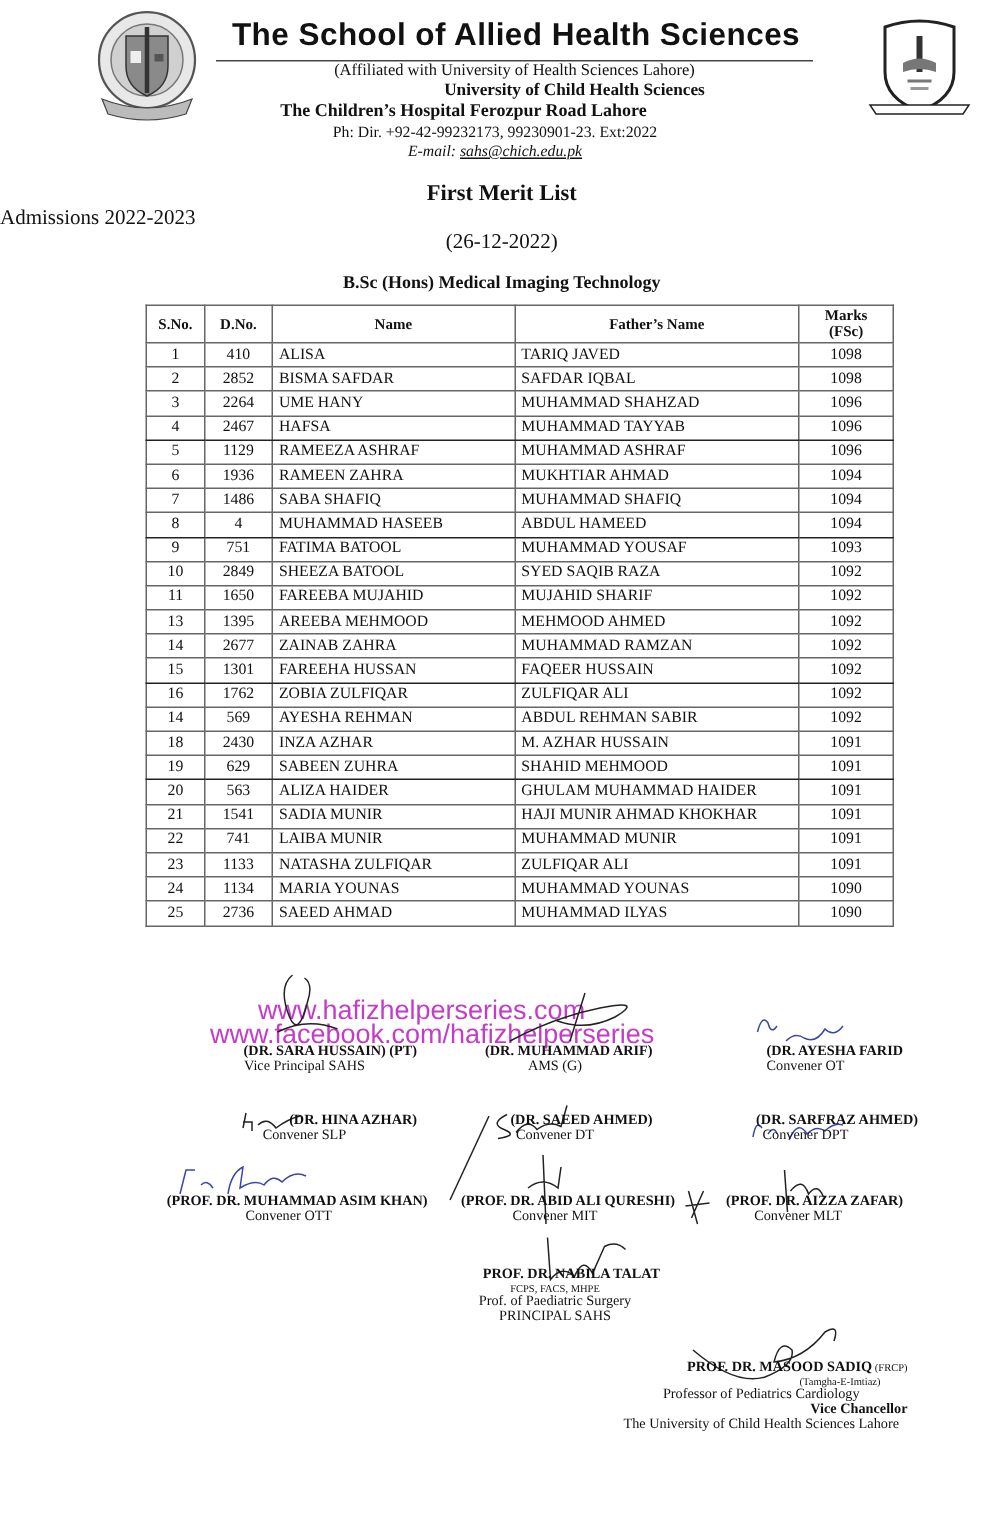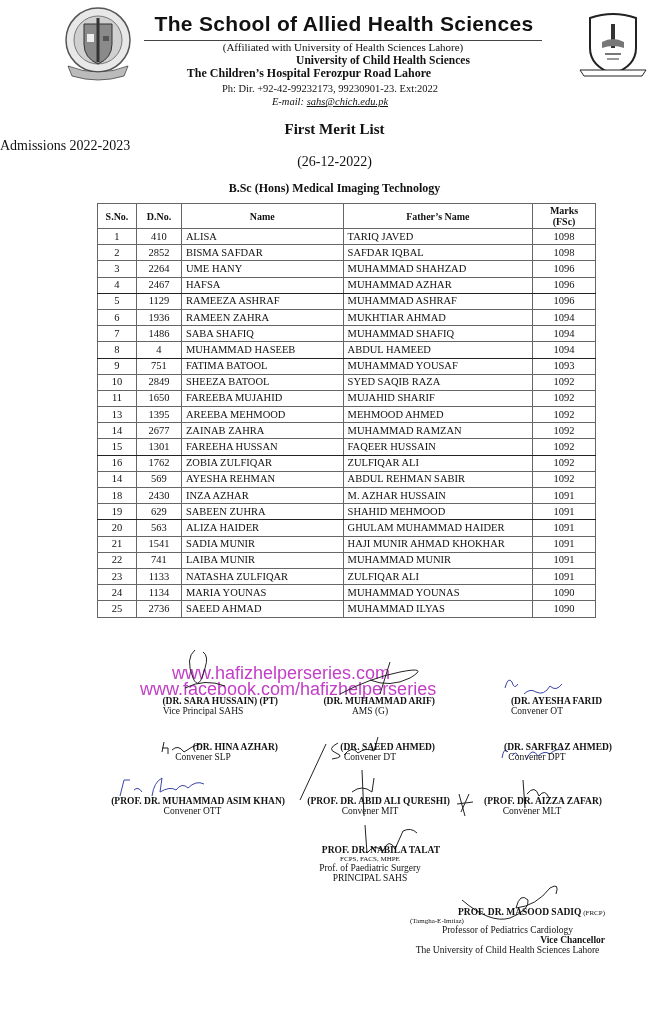--- a/index.html
+++ b/index.html
@@ -114,21 +114,21 @@
         <td class="c">3</td>
         <td class="c">2264</td>
         <td class="l">UME HANY</td>
         <td class="l">MUHAMMAD SHAHZAD</td>
         <td class="c">1096</td>
       </tr>
       <tr class="thick">
         <td class="c">4</td>
         <td class="c">2467</td>
         <td class="l">HAFSA</td>
-        <td class="l">MUHAMMAD AZHAR</td>
+        <td class="l">MUHAMMAD TAYYAB</td>
         <td class="c">1096</td>
       </tr>
       <tr>
         <td class="c">5</td>
         <td class="c">1129</td>
         <td class="l">RAMEEZA ASHRAF</td>
         <td class="l">MUHAMMAD ASHRAF</td>
         <td class="c">1096</td>
       </tr>
       <tr>
@@ -349,17 +349,17 @@
 
 <div class="abs" style="left:300px;top:845px;width:140px">
   <div class="sig-name">PROF. DR. NABILA TALAT</div>
   <div class="sig-small">FCPS, FACS, MHPE</div>
   <div class="sig-role">Prof. of Paediatric Surgery</div>
   <div class="sig-role">PRINCIPAL SAHS</div>
 </div>
 
 <div class="abs" style="left:410px;top:907px;width:195px">
   <div class="sig-name"><span>PROF. DR. MASOOD SADIQ</span><span style="font-weight:normal;font-size:7px"> (FRCP)</span></div>
-  <div class="sig-small" style="text-align:left;padding-right:18px">(Tamgha-E-Imtiaz)</div>
+  <div class="sig-small" style="text-align:right;padding-right:18px">(Tamgha-E-Imtiaz)</div>
   <div class="sig-role">Professor of Pediatrics Cardiology</div>
   <div class="sig-name">Vice Chancellor</div>
   <div class="sig-role">The University of Child Health Sciences Lahore</div>
 </div>
 
 </body></html>

